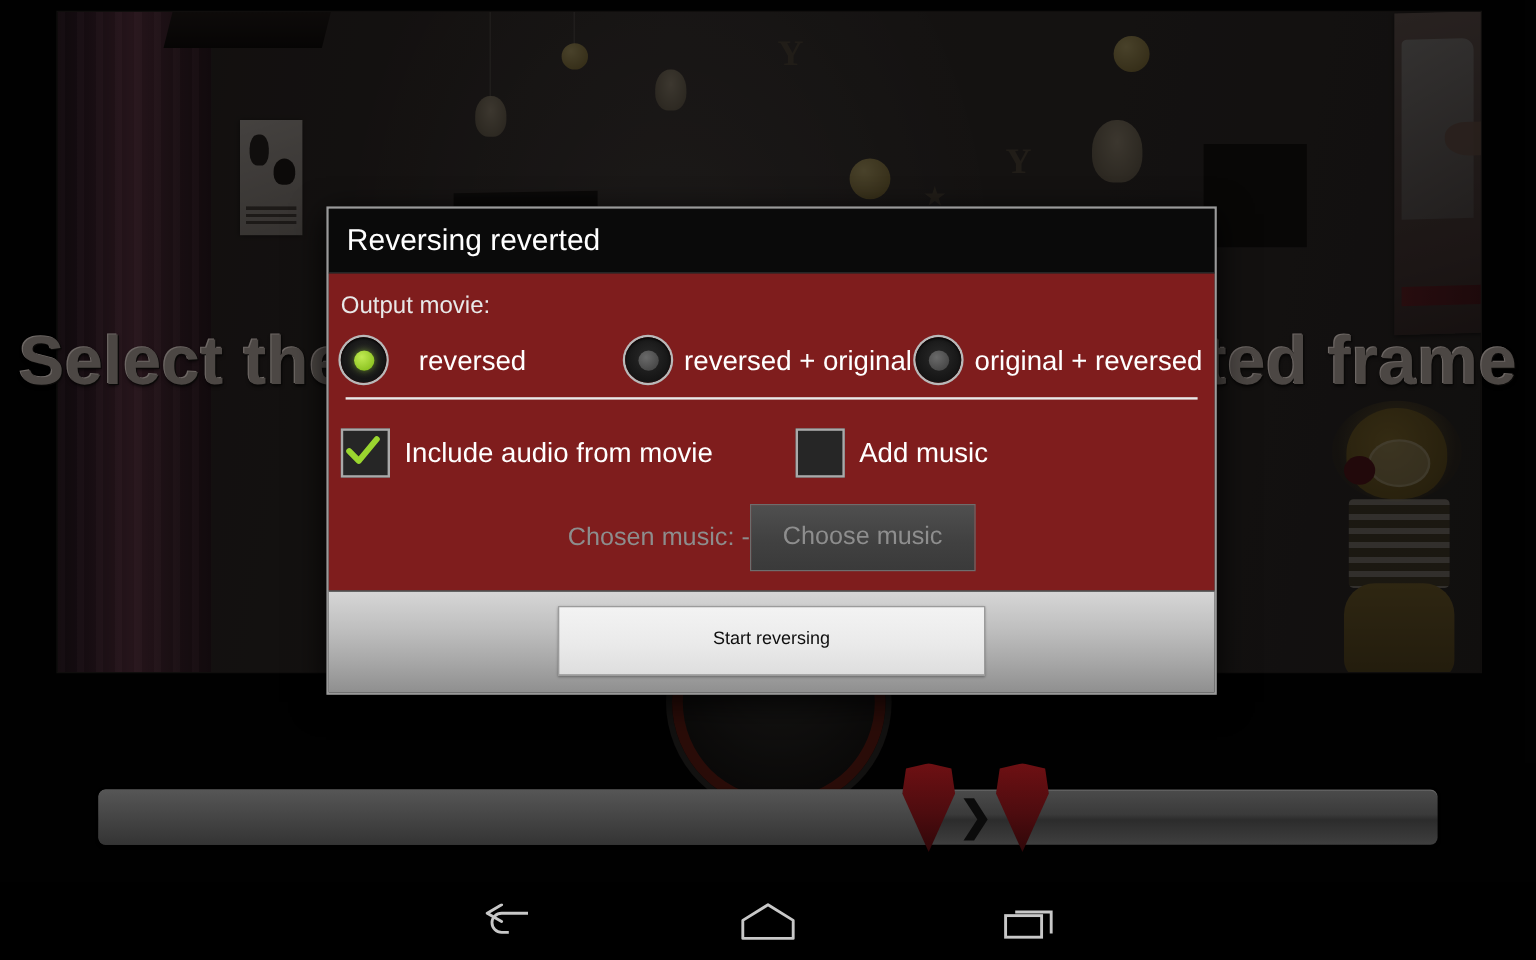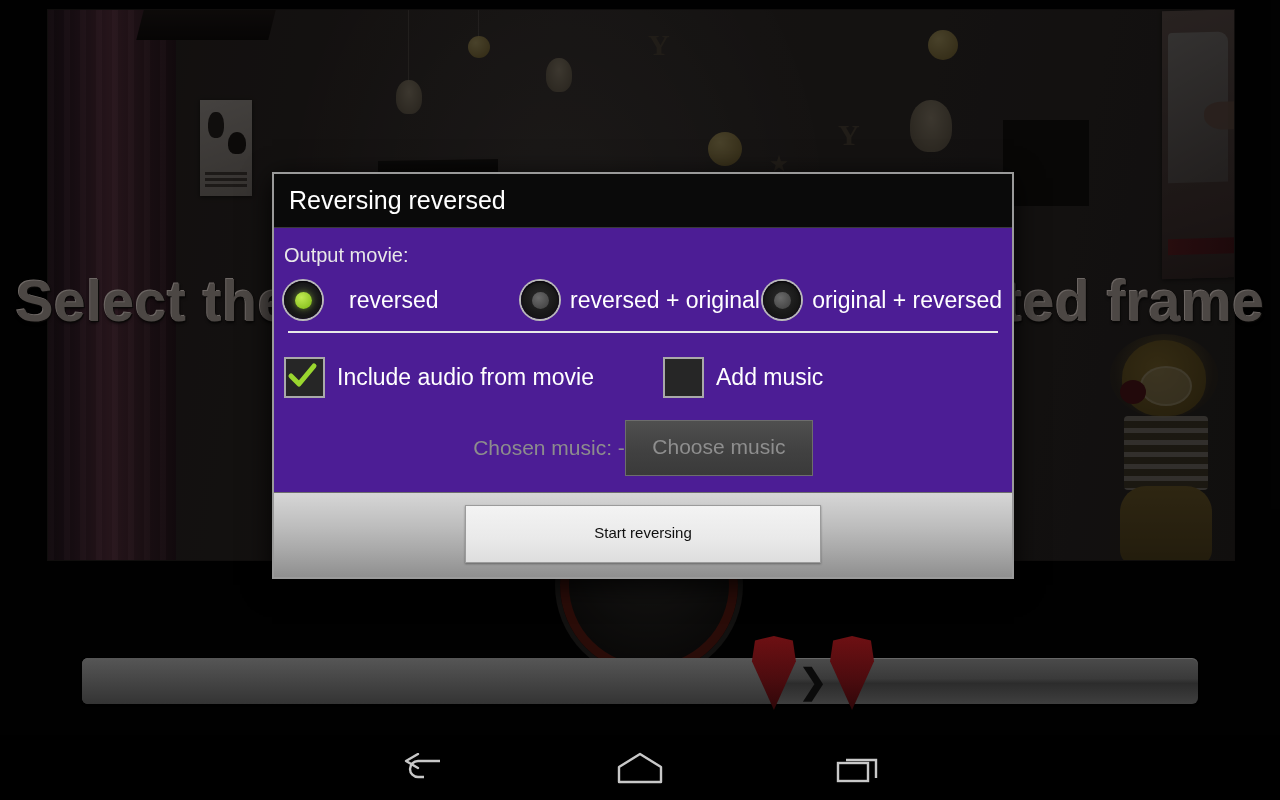--- a/index.html
+++ b/index.html
@@ -344,21 +344,21 @@
     height: 53px;
     line-height: 53px;
     padding: 0 0 0 15px;
     color: #ffffff;
     font-size: 25px;
     border-bottom: 1px solid #3a3a3a;
     background: #0a0a0a;
   }
   #dialog-body {
     padding: 14px 10px 16px 10px;
-    background: #4c1d95;
+    background: #7f1d1d;
   }
   .section-label {
     color: #e8e8e8;
     font-size: 20px;
     padding: 2px 0 0 0;
   }
 
   .radio-row {
     display: flex;
     align-items: center;
@@ -555,21 +555,21 @@
       <div class="selected-span" id="trim-span" style="width: 691.92px;"></div>
 
       <div class="marker" id="marker-start" style="left: 691.92px;"></div>
       <div class="marker-glyph" id="marker-glyph" style="left: 730.98px;">❯</div>
       <div class="marker" id="marker-end" style="left: 770.04px;"></div>
     </div>
   </div>
 
   <div id="dialog">
 
-    <div id="dialog-title">Reversing reversed</div>
+    <div id="dialog-title">Reversing reverted</div>
 
     <div id="dialog-body">
 
       <div class="section-label">Output movie:</div>
 
       <div class="radio-row">
 
         <label class="radio-opt opt-1">
           <span class="radio-dot checked">
               <i></i>

